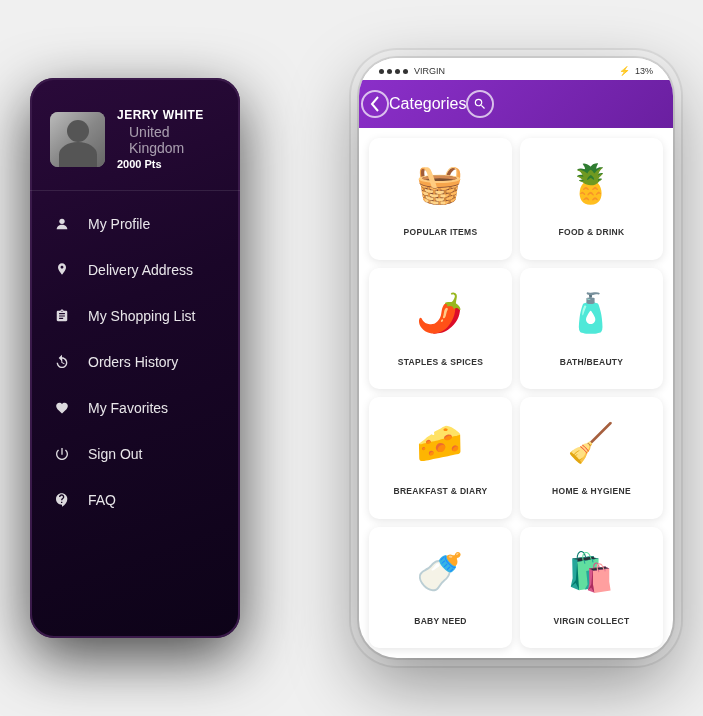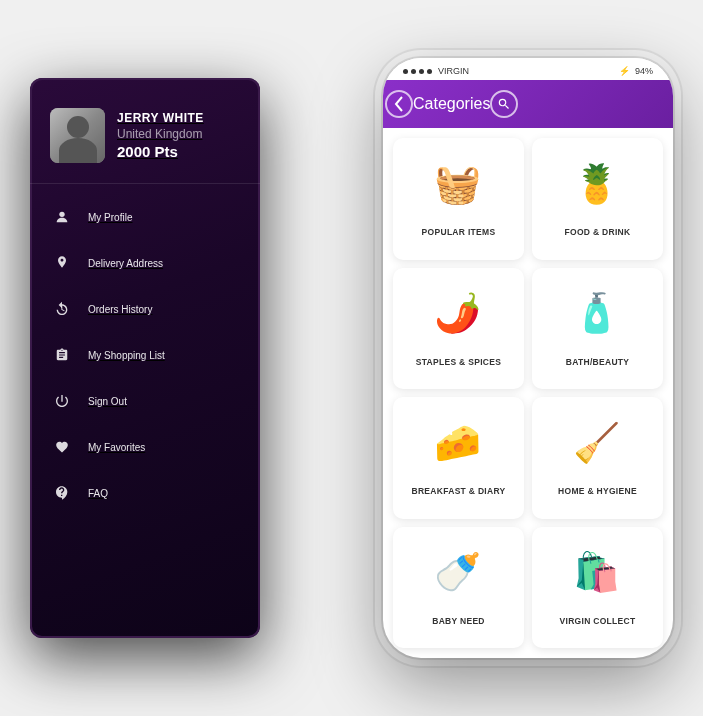--- a/index.html
+++ b/index.html
@@ -10,32 +10,31 @@
       font-family: 'Arial', sans-serif;
       display: flex;
       align-items: center;
       justify-content: center;
       overflow: hidden;
       position: relative;
     }
 
     
     .phone-left {
-      width: 230px;
+      width: 210px;
       height: 560px;
       background: linear-gradient(160deg, #2a0a3a 0%, #1a0628 40%, #0d0318 100%);
-      border-radius: 12px;
+      border-radius: 24px;
       position: absolute;
       left: 30px;
       top: 50%;
       transform: translateY(-50%);
       box-shadow: 0 20px 60px rgba(0,0,0,0.7), inset 0 0 0 2px #3a1a4a;
       z-index: 1;
       overflow: hidden;
-      text-decoration: underline;
     }
 
     .phone-left-inner {
       padding: 20px 0 10px 0;
       height: 100%;
     }
 
     
     .user-profile {
       display: flex;
@@ -95,27 +94,27 @@
     }
 
     .user-name {
       font-size: 12px;
       font-weight: bold;
       color: #fff;
       letter-spacing: 0.5px;
     }
 
     .user-country {
-      font-size: 12px;
+      font-size: 14px;
       color: rgba(255,255,255,0.6);
-      margin: 2px 0;
+      margin: 2px 12px;
     }
 
     .user-points {
-      font-size: 15px;
+      font-size: 11px;
       font-weight: bold;
       color: #fff;
     }
 
     
     .menu-item {
       display: flex;
       align-items: center;
       padding: 11px 20px;
       cursor: pointer;
@@ -128,28 +127,28 @@
       margin-right: 14px;
       display: flex;
       align-items: center;
       justify-content: center;
       color: rgba(255,255,255,0.85);
       font-size: 14px;
       flex-shrink: 0;
     }
 
     .menu-label {
-      font-size: 10px;
+      font-size: 14px;
       color: rgba(255,255,255,0.9);
       font-weight: 400;
     }
 
     
     .phone-right {
-      width: 290px;
+      width: 314px;
       height: 600px;
       background: #fff;
       border-radius: 38px;
       position: absolute;
       right: 30px;
       top: 50%;
       transform: translateY(-50%);
       box-shadow: 0 25px 70px rgba(0,0,0,0.4), 0 0 0 2px #ddd, 0 0 0 8px #f5f5f5, 0 0 0 10px #e0e0e0;
       z-index: 2;
       overflow: hidden;
@@ -312,50 +311,50 @@
       <div class="menu-item">
         <div class="menu-icon">
           <svg width="14" height="16" viewBox="0 0 24 28" fill="rgba(255,255,255,0.85)">
             <path d="M12 2C8.13 2 5 5.13 5 9c0 5.25 7 13 7 13s7-7.75 7-13c0-3.87-3.13-7-7-7zm0 9.5c-1.38 0-2.5-1.12-2.5-2.5S10.62 6.5 12 6.5s2.5 1.12 2.5 2.5-1.12 2.5-2.5 2.5z"></path>
           </svg>
         </div>
         <span class="menu-label">Delivery Address</span>
       </div>
       <div class="menu-item">
         <div class="menu-icon">
+          <svg width="14" height="16" viewBox="0 0 24 24" fill="rgba(255,255,255,0.85)">
+            <path d="M19 3h-4.18C14.4 1.84 13.3 1 12 1c-1.3 0-2.4.84-2.82 2H5c-1.1 0-2 .9-2 2v14c0 1.1.9 2 2 2h14c1.1 0 2-.9 2-2V5c0-1.1-.9-2-2-2zm-7 0c.55 0 1 .45 1 1s-.45 1-1 1-1-.45-1-1 .45-1 1-1zm2 14H7v-2h7v2zm3-4H7v-2h10v2zm0-4H7V7h10v2z"></path>
+          </svg>
+        </div>
+        <span class="menu-label">My Shopping List</span>
+      </div>
+      <div class="menu-item">
+        <div class="menu-icon">
           <svg width="16" height="16" viewBox="0 0 24 24" fill="rgba(255,255,255,0.85)">
             <path d="M12 5V1L7 6l5 5V7c3.31 0 6 2.69 6 6s-2.69 6-6 6-6-2.69-6-6H4c0 4.42 3.58 8 8 8s8-3.58 8-8-3.58-8-8-8z"></path>
             <path d="M12.5 8H11v5l4.28 2.54.72-1.21-3.5-2.08V8z"></path>
           </svg>
         </div>
         <span class="menu-label">Orders History</span>
       </div>
       <div class="menu-item">
         <div class="menu-icon">
-          <svg width="14" height="16" viewBox="0 0 24 24" fill="rgba(255,255,255,0.85)">
-            <path d="M19 3h-4.18C14.4 1.84 13.3 1 12 1c-1.3 0-2.4.84-2.82 2H5c-1.1 0-2 .9-2 2v14c0 1.1.9 2 2 2h14c1.1 0 2-.9 2-2V5c0-1.1-.9-2-2-2zm-7 0c.55 0 1 .45 1 1s-.45 1-1 1-1-.45-1-1 .45-1 1-1zm2 14H7v-2h7v2zm3-4H7v-2h10v2zm0-4H7V7h10v2z"></path>
-          </svg>
-        </div>
-        <span class="menu-label">My Shopping List</span>
+          <svg width="16" height="14" viewBox="0 0 24 24" fill="rgba(255,255,255,0.85)">
+            <path d="M12 21.35l-1.45-1.32C5.4 15.36 2 12.28 2 8.5 2 5.42 4.42 3 7.5 3c1.74 0 3.41.81 4.5 2.09C13.09 3.81 14.76 3 16.5 3 19.58 3 22 5.42 22 8.5c0 3.78-3.4 6.86-8.55 11.54L12 21.35z"></path>
+          </svg>
+        </div>
+        <span class="menu-label">My Favorites</span>
       </div>
       <div class="menu-item">
         <div class="menu-icon">
           <svg width="16" height="16" viewBox="0 0 24 24" fill="rgba(255,255,255,0.85)">
             <path d="M13 3h-2v10h2V3zm4.83 2.17l-1.42 1.42C17.99 7.86 19 9.81 19 12c0 3.87-3.13 7-7 7s-7-3.13-7-7c0-2.19 1.01-4.14 2.58-5.42L6.17 5.17C4.23 6.82 3 9.26 3 12c0 4.97 4.03 9 9 9s9-4.03 9-9c0-2.74-1.23-5.18-3.17-6.83z"></path>
           </svg>
         </div>
         <span class="menu-label">Sign Out</span>
-      </div>
-      <div class="menu-item">
-        <div class="menu-icon">
-          <svg width="16" height="14" viewBox="0 0 24 24" fill="rgba(255,255,255,0.85)">
-            <path d="M12 21.35l-1.45-1.32C5.4 15.36 2 12.28 2 8.5 2 5.42 4.42 3 7.5 3c1.74 0 3.41.81 4.5 2.09C13.09 3.81 14.76 3 16.5 3 19.58 3 22 5.42 22 8.5c0 3.78-3.4 6.86-8.55 11.54L12 21.35z"></path>
-          </svg>
-        </div>
-        <span class="menu-label">My Favorites</span>
       </div>
       <div class="menu-item">
         <div class="menu-icon">
           <svg width="16" height="16" viewBox="0 0 24 24" fill="rgba(255,255,255,0.85)">
             <path d="M11.5 2C6.81 2 3 5.81 3 10.5S6.81 19 11.5 19h.5v3c4.86-2.34 8-7 8-11.5C20 5.81 16.19 2 11.5 2zm1 14.5h-2v-2h2v2zm0-4h-2c0-3.25 3-3 3-5 0-1.1-.9-2-2-2s-2 .9-2 2h-2c0-2.21 1.79-4 4-4s4 1.79 4 4c0 2.5-3 2.75-3 5z"></path>
           </svg>
         </div>
         <span class="menu-label">FAQ</span>
       </div>
     </div>
@@ -367,21 +366,21 @@
   <div class="status-bar">
     <div class="status-left">
       <div class="signal-dot"></div>
       <div class="signal-dot"></div>
       <div class="signal-dot"></div>
       <div class="signal-dot"></div>
       <span class="status-carrier">VIRGIN</span>
     </div>
     <div class="status-right">
       <span>⚡</span>
-      <span>94%</span>
+      <span>13%</span>
     </div>
   </div>
 
   <div class="app-header">
     <div class="back-btn">
       <svg width="10" height="16" viewBox="0 0 10 16" fill="white">
         <path d="M8 1L2 8l6 7" stroke="white" stroke-width="2" fill="none"></path>
       </svg>
     </div>
     <span class="header-title">Categories</span>

